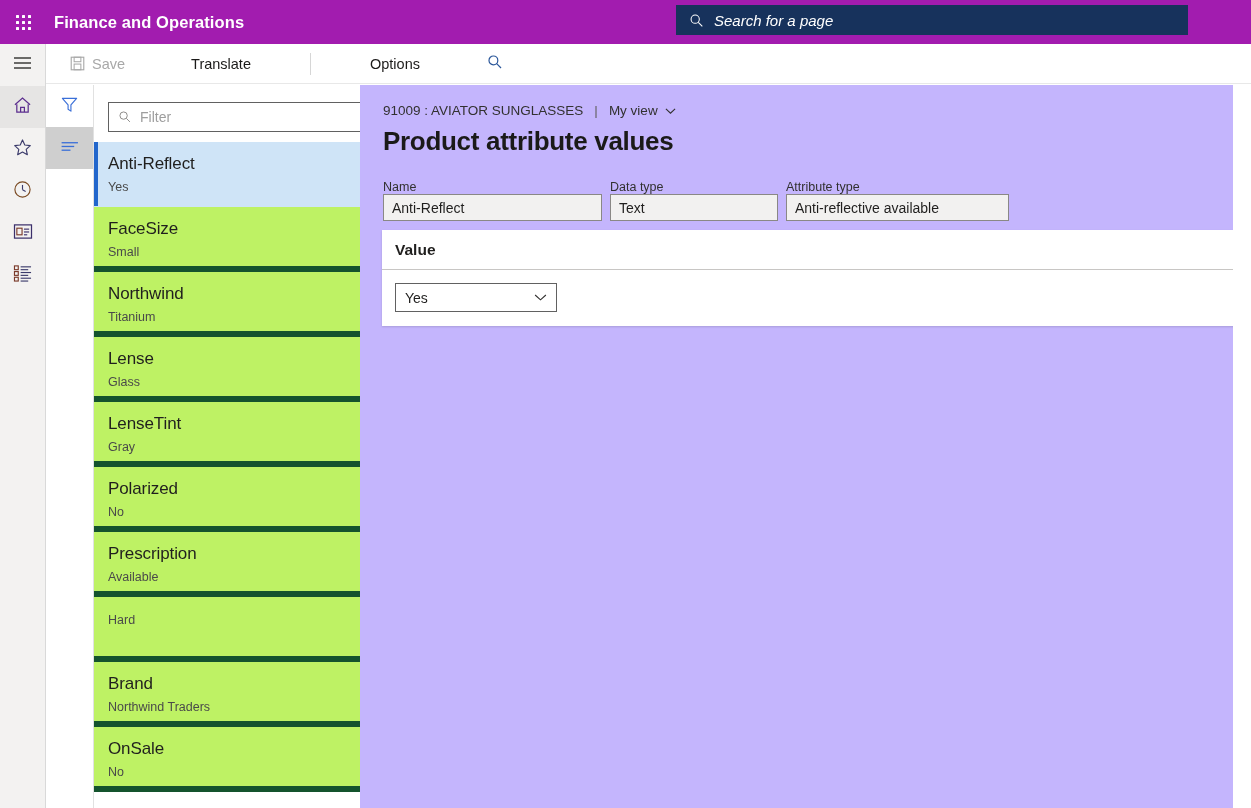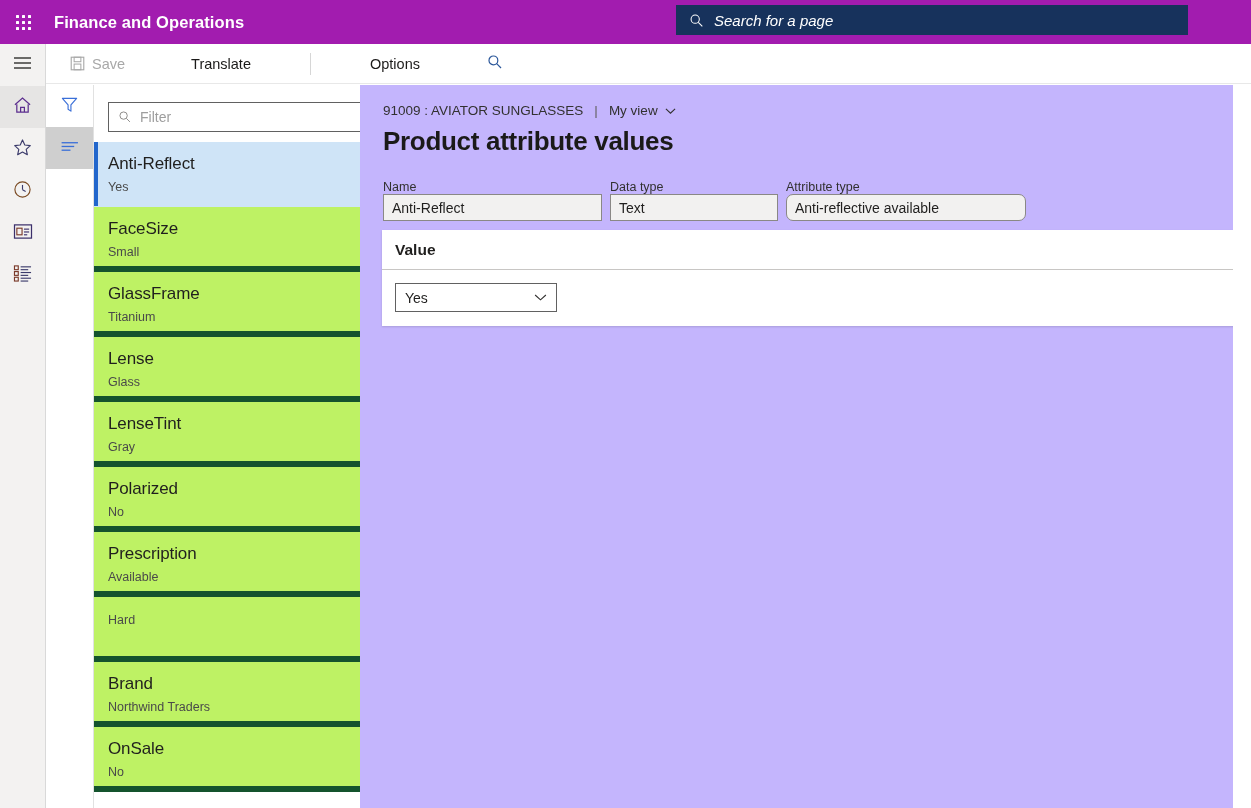--- a/index.html
+++ b/index.html
@@ -183,21 +183,21 @@
     height: 27px;
     border: 1px solid #8a8886;
     background: #f2f1f0;
     display: flex; align-items: center;
     padding-left: 8px;
     font-size: 14px; color: #201f1e;
     cursor: text;
   }
   .fw-name { width: 219px; }
   .fw-dtype { width: 168px; }
-  .fw-atype { width: 240px; border-radius: 7px; }
+  .fw-atype { width: 223px; }
 
   
   .value-card {
     position: absolute;
     left: 22px; top: 145px;
     width: 875px; height: 96px;
     background: #ffffff;
     box-shadow: 0 1px 2px rgba(0,0,0,0.14);
   }
   .value-card-header {
@@ -374,21 +374,21 @@
   <div id="attr-list">
       <div class="attr-item selected">
         <div class="attr-name">Anti-Reflect</div>
         <div class="attr-value">Yes</div>
       </div>
       <div class="attr-item">
         <div class="attr-name">FaceSize</div>
         <div class="attr-value">Small</div>
       </div>
       <div class="attr-item">
-        <div class="attr-name">GlassFrame</div>
+        <div class="attr-name">Northwind</div>
         <div class="attr-value">Titanium</div>
       </div>
       <div class="attr-item">
         <div class="attr-name">Lense</div>
         <div class="attr-value">Glass</div>
       </div>
       <div class="attr-item">
         <div class="attr-name">LenseTint</div>
         <div class="attr-value">Gray</div>
       </div>

